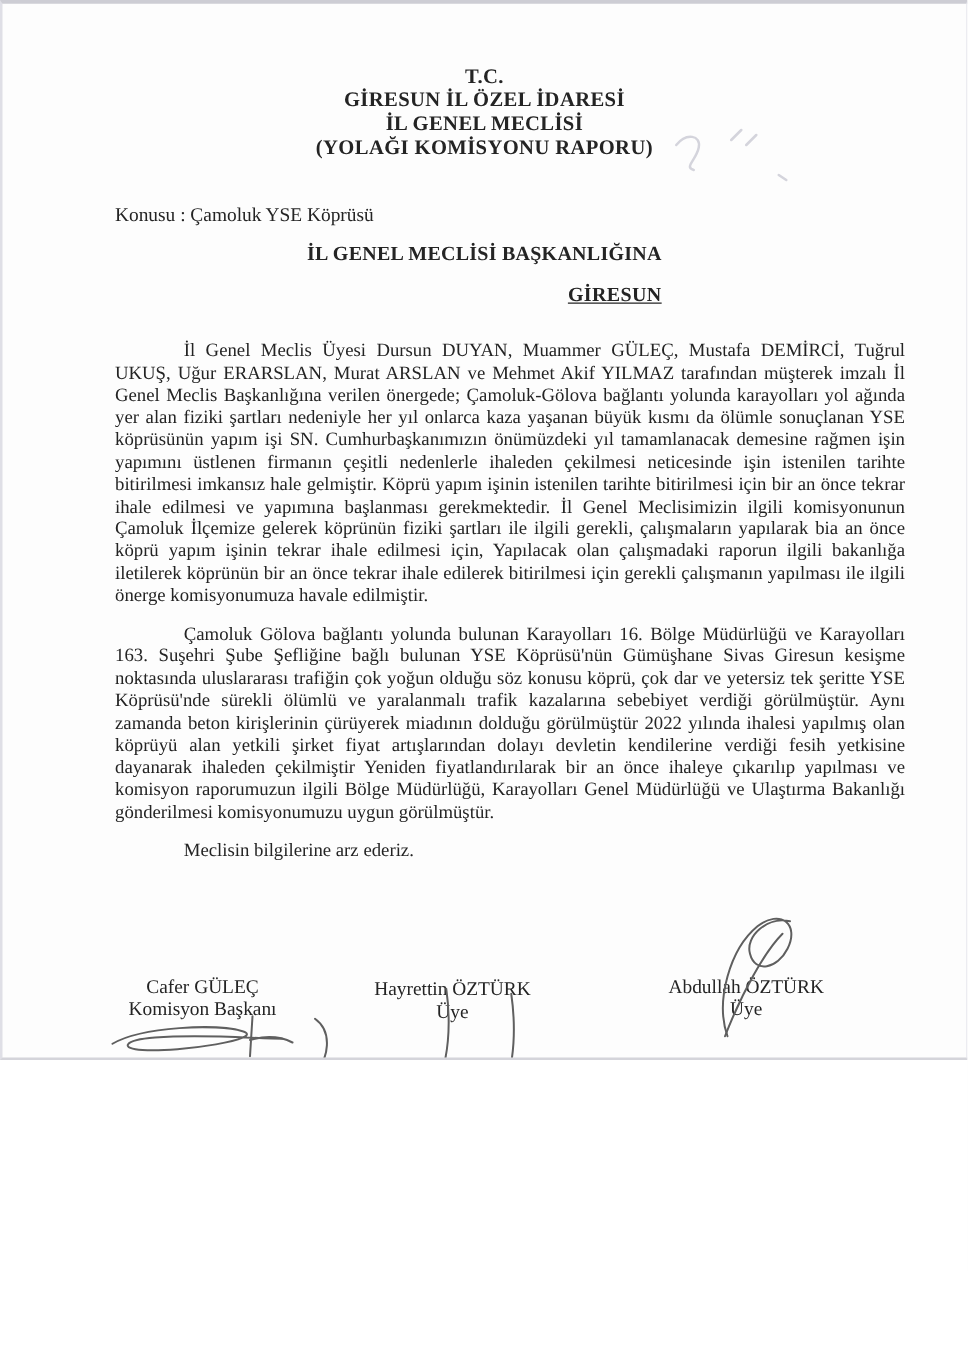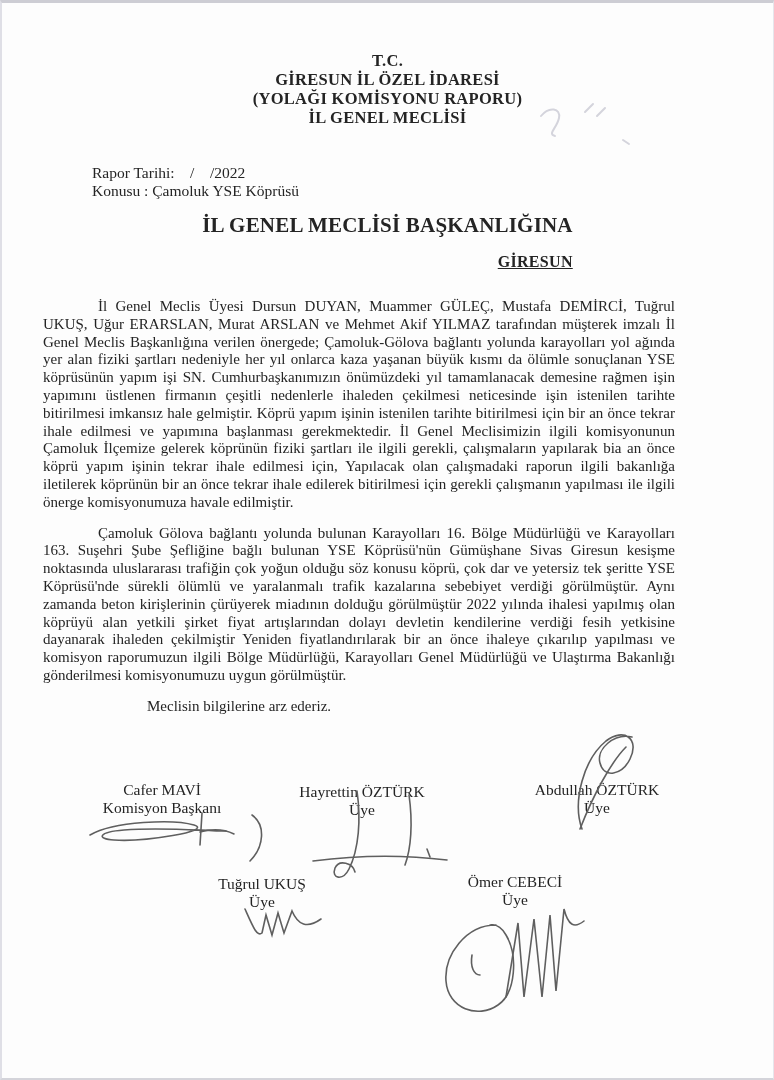--- a/index.html
+++ b/index.html
@@ -1,18 +1,18 @@
 <!DOCTYPE html>
 <html><head>
 <meta charset="utf-8">
 <style>
   html,body{margin:0;padding:0;background:#ffffff;}
   .page{
     position:relative;
-    width:774px;height:1080px;
+    width:774px;height:848px;
     box-sizing:border-box;
     background:#fdfdfd;
     border-top:3px solid #cdcdd4;
     border-bottom:2px solid #d4d4da;
     border-left:2px solid #dfdfe6;
     border-right:1px solid #e6e6ec;
     font-family:"Liberation Serif", serif;
     color:#242424;
     overflow:hidden;
   }
@@ -33,34 +33,34 @@
   .addressee{
     margin-top:13px;
     text-align:center;
   }
   .addressee .inner{
     display:inline-block;
     text-align:center;
   }
   .addressee .title{
     font-weight:bold;
-    font-size:21px;
+    font-size:16px;
     letter-spacing:0.2px;
   }
   .addressee .city{
     font-weight:bold;
     font-size:16px;
     text-align:right;
     text-decoration:underline;
     margin-top:15px;
     letter-spacing:0.3px;
   }
   .bodytext{
     width:632px;
-    margin-left:41px;
+    margin-left:90px;
     font-size:15px;
     line-height:17.8px;
     text-align:justify;
   }
   .bodytext p{
     margin:0 0 13px 0;
     text-indent:55px;
   }
   .bodytext p.first{margin-top:27px;}
   .closing{
@@ -86,44 +86,43 @@
 <div class="page">
 
   <svg class="pencil-svg" width="130" height="60" viewBox="0 0 130 60">
     <path d="M14,18 C22,8 34,10 32,20 C30,30 20,36 28,38"></path>
     <path d="M58,14 l8,-8 M70,18 l8,-8 M96,42 l6,4"></path>
   </svg>
 
   <div class="letterhead">
     <div>T.C.</div>
     <div>GİRESUN İL ÖZEL İDARESİ</div>
+    <div>İL GENEL MECLİSİ</div>
     <div>(YOLAĞI KOMİSYONU RAPORU)</div>
-    <div>İL GENEL MECLİSİ</div>
   </div>
 
   <div class="meta">
-    <div>Rapor Tarihi:    /    /2022</div>
     <div>Konusu : Çamoluk YSE Köprüsü</div>
   </div>
 
   <div class="addressee">
     <div class="inner">
       <div class="title">İL GENEL MECLİSİ BAŞKANLIĞINA</div>
       <div class="city">GİRESUN</div>
     </div>
   </div>
 
   <div class="bodytext">
     <p class="first">İl Genel Meclis Üyesi Dursun DUYAN, Muammer GÜLEÇ, Mustafa DEMİRCİ, Tuğrul UKUŞ, Uğur ERARSLAN, Murat ARSLAN ve Mehmet Akif YILMAZ tarafından müşterek imzalı İl Genel Meclis Başkanlığına verilen önergede; Çamoluk-Gölova bağlantı yolunda karayolları yol ağında yer alan fiziki şartları nedeniyle her yıl onlarca kaza yaşanan büyük kısmı da ölümle sonuçlanan YSE köprüsünün yapım işi SN. Cumhurbaşkanımızın önümüzdeki yıl tamamlanacak demesine rağmen işin yapımını üstlenen firmanın çeşitli nedenlerle ihaleden çekilmesi neticesinde işin istenilen tarihte bitirilmesi imkansız hale gelmiştir. Köprü yapım işinin istenilen tarihte bitirilmesi için bir an önce tekrar ihale edilmesi ve yapımına başlanması gerekmektedir. İl Genel Meclisimizin ilgili komisyonunun Çamoluk İlçemize gelerek köprünün fiziki şartları ile ilgili gerekli, çalışmaların yapılarak bia an önce köprü yapım işinin tekrar ihale edilmesi için, Yapılacak olan çalışmadaki raporun ilgili bakanlığa iletilerek köprünün bir an önce tekrar ihale edilerek bitirilmesi için gerekli çalışmanın yapılması ile ilgili önerge komisyonumuza havale edilmiştir.</p>
     <p>Çamoluk Gölova bağlantı yolunda bulunan Karayolları 16. Bölge Müdürlüğü ve Karayolları 163. Suşehri Şube Şefliğine bağlı bulunan YSE Köprüsü'nün Gümüşhane Sivas Giresun kesişme noktasında uluslararası trafiğin çok yoğun olduğu söz konusu köprü, çok dar ve yetersiz tek şeritte YSE Köprüsü'nde sürekli ölümlü ve yaralanmalı trafik kazalarına sebebiyet verdiği görülmüştür. Aynı zamanda beton kirişlerinin çürüyerek miadının dolduğu görülmüştür 2022 yılında ihalesi yapılmış olan köprüyü alan yetkili şirket fiyat artışlarından dolayı devletin kendilerine verdiği fesih yetkisine dayanarak ihaleden çekilmiştir Yeniden fiyatlandırılarak bir an önce ihaleye çıkarılıp yapılması  ve komisyon raporumuzun ilgili Bölge Müdürlüğü, Karayolları Genel Müdürlüğü ve Ulaştırma Bakanlığı gönderilmesi komisyonumuzu uygun görülmüştür.</p>
   </div>
   <div class="closing">Meclisin bilgilerine arz ederiz.</div>
 
   <div class="sigblock" style="left:70px;top:778px;width:180px;">
-    <div>Cafer MAVİ</div>
+    <div>Cafer GÜLEÇ</div>
     <div>Komisyon Başkanı</div>
   </div>
   <svg class="signature-svg" style="left:80px;top:806px;" width="190" height="56" viewBox="0 0 190 56">
     <path d="M8,26 C32,12 92,10 112,16 C132,22 62,33 32,31 C14,30 16,23 42,21 C82,18 122,22 144,22"></path>
     <path d="M120,4 L118,36 M118,23 C132,19 144,21 152,25"></path>
     <path d="M170,6 C184,16 182,38 168,52"></path>
   </svg>
 
   <div class="sigblock" style="left:280px;top:780px;width:160px;">
     <div>Hayrettin ÖZTÜRK</div>

